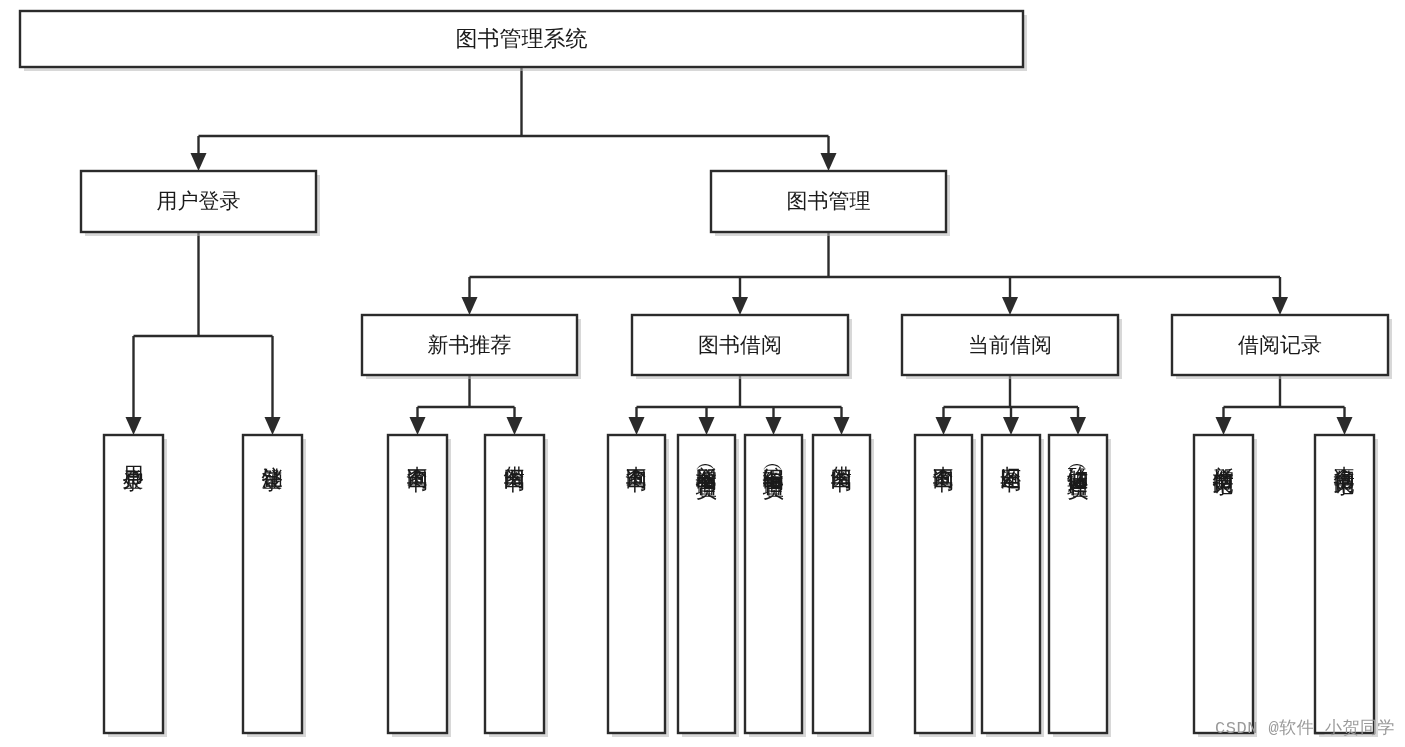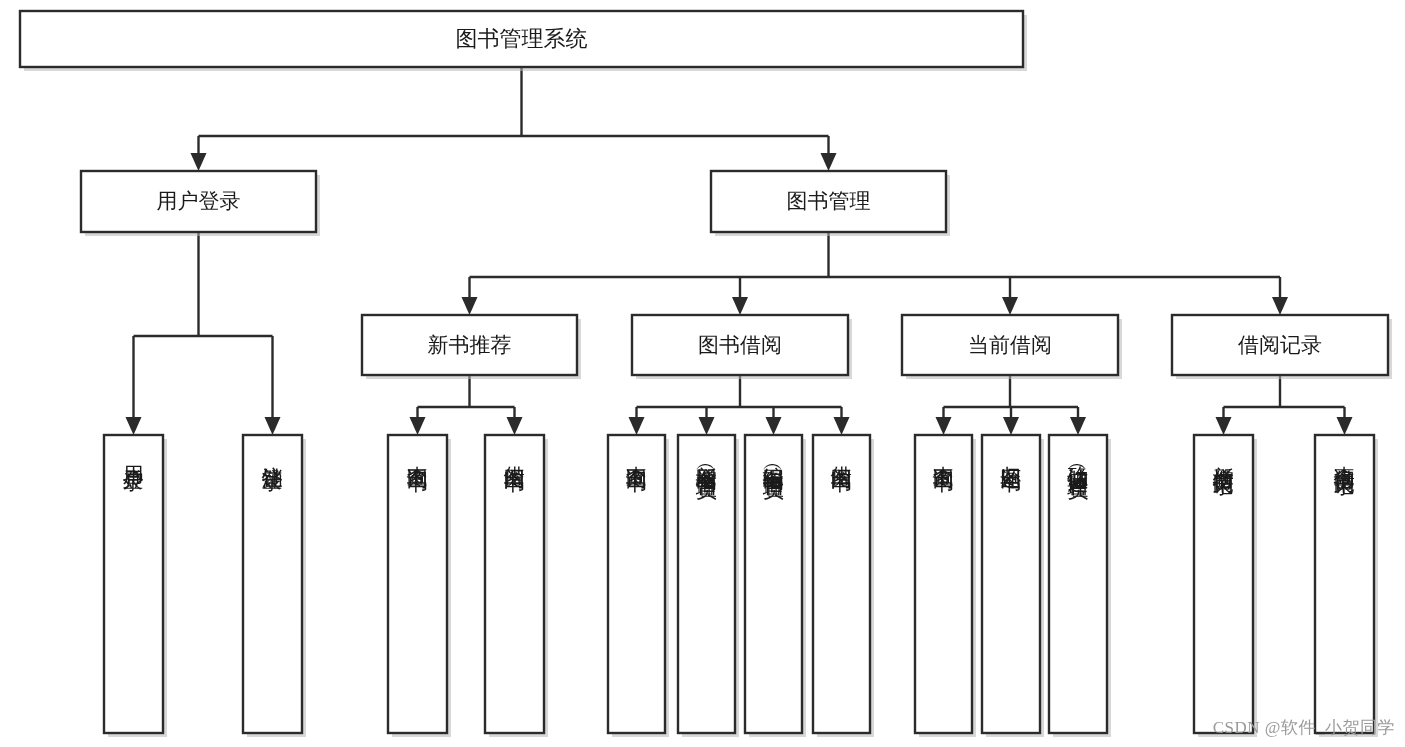--- a/index.html
+++ b/index.html
@@ -66,21 +66,21 @@
     font-size: 21px;
     line-height: 1.12;
     letter-spacing: 2px;
     color: #1a1a1a;
     white-space: nowrap;
   }
   .watermark {
     position: absolute;
     right: 10px;
     bottom: 8px;
-    font-family: Liberation Serif, serif;
+    font-family: Liberation Mono, monospace;
     font-size: 17px;
     color: #9a9a9a;
     letter-spacing: 0.5px;
     white-space: nowrap;
   }
 </style>
 </head>
 <body>
 
 <div id="diagram-root">

